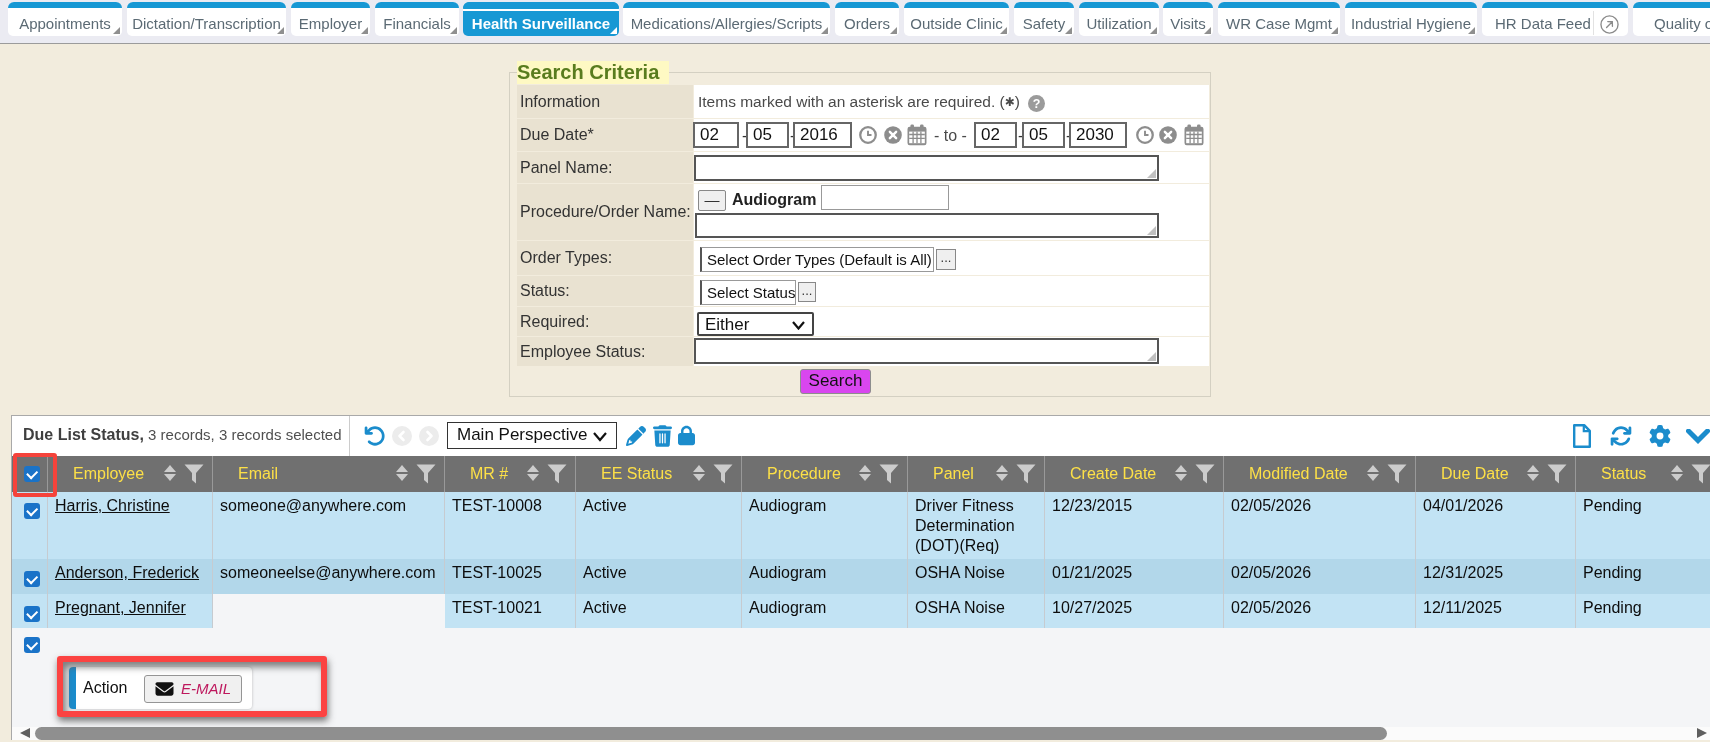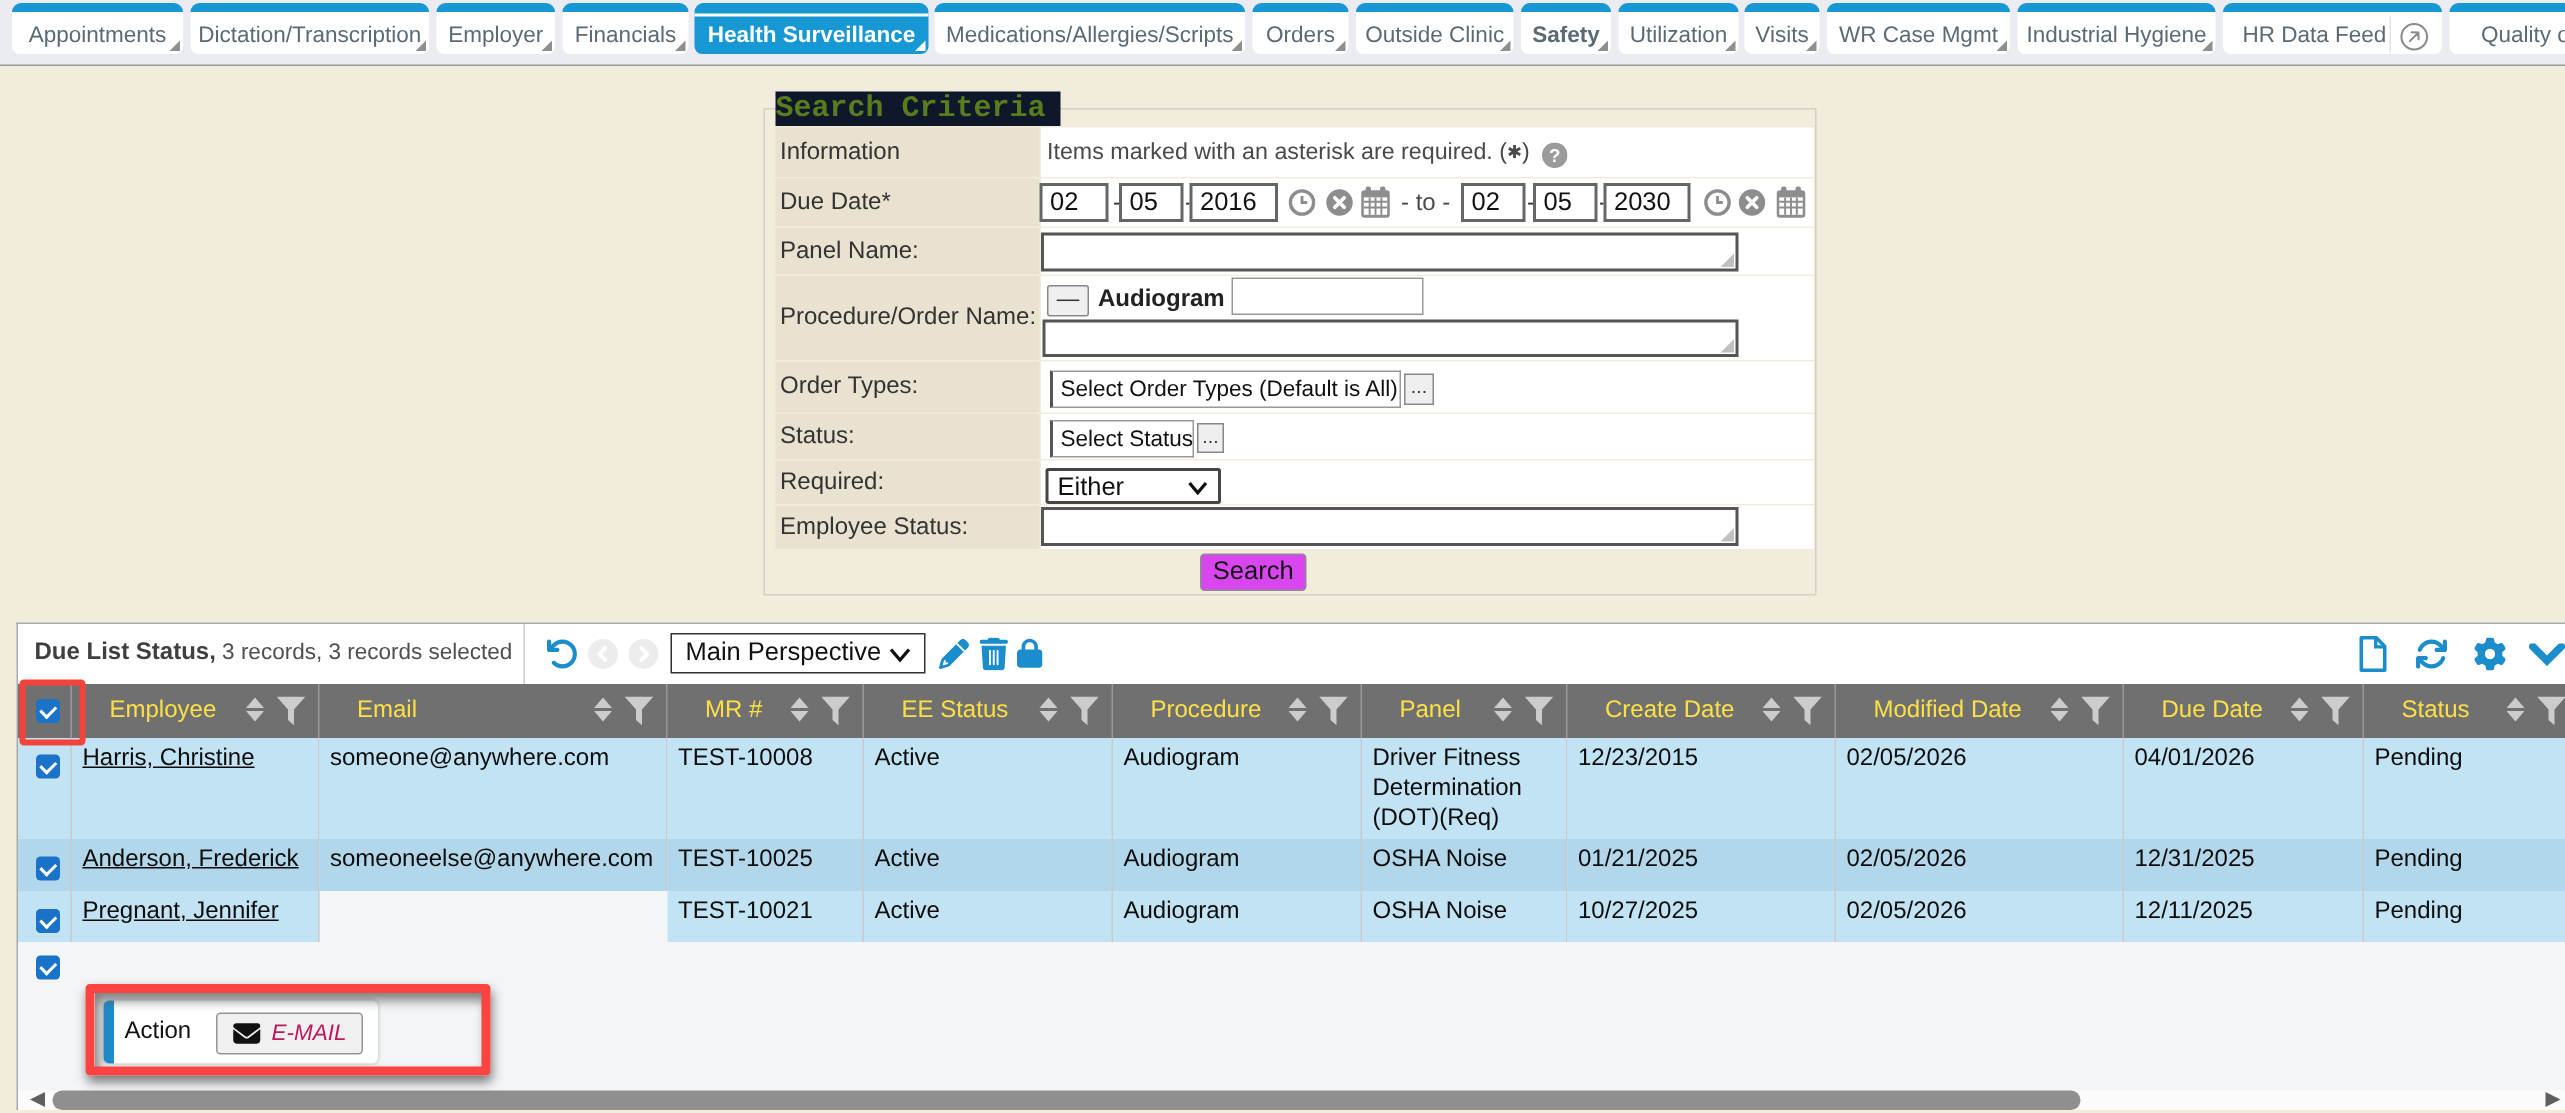--- a/index.html
+++ b/index.html
@@ -11,21 +11,21 @@
 .tab .bar { position:absolute; top:0; left:0; right:0; height:6px; background:#1798d4; border-radius:7px 7px 0 0; }
 .tab .lbl { position:absolute; top:8px; left:0; right:0; bottom:0; display:flex; align-items:center; justify-content:center; font-size:15px; color:#5b6a74; white-space:nowrap; }
 .tab .tri { position:absolute; right:2px; bottom:2px; width:0; height:0; border-left:7.5px solid transparent; border-bottom:7.5px solid #8f8f8f; }
 .tab.active { background:#1798d4; }
 .tab.active .gap { position:absolute; top:7px; left:0; right:0; height:2px; background:#fff; }
 .tab.active .lbl { color:#fff; font-weight:bold; }
 .tab.active .tri { border-bottom-color:#fff; }
 
 #beige { position:absolute; left:0; top:45px; width:1710px; height:370px; background:#f2ecdd; }
 #fs { position:absolute; left:509px; top:27px; width:702px; height:325px; border:1px solid #d4d0c2; }
-#fs-legend { position:absolute; left:517px; top:16px; font-size:20px; font-weight:bold; color:#597c1e; background:#0f172a; padding-right:10px; z-index:3;font-family:Liberation Mono, monospace; }
+#fs-legend { position:absolute; left:517px; top:16px; font-size:20px; font-weight:bold; color:#597c1e; background:#fef9c3; padding-right:10px; z-index:3; }
 .slabel { position:absolute; background:#e9e2d1; font-size:16px; color:#333; padding-left:3px; display:flex; align-items:center; white-space:nowrap; }
 .svalue { position:absolute; }
 .sv-a { background:#ffffff; }
 .sv-b { background:#ffffff; }
 .dinput { position:absolute; border:2px solid #666; background:#fff; font-size:17px; color:#111; padding-left:5px; display:flex; align-items:center; }
 .ta { position:absolute; border:2px solid #555; background:#fff; }
 .ta:after { content:''; position:absolute; right:1px; bottom:1px; width:0; height:0; border-left:9px solid transparent; border-bottom:9px solid #c0c0c0; }
 #searchbtn { position:absolute; left:800px; top:324px; width:71px; height:25px; background:#d946ef; border:1px solid #8d8d8d; border-radius:3px; font-size:17px; color:#111; text-align:center; line-height:22px; }
 
 #grid { position:absolute; left:11px; top:415px; width:1699px; height:325px; background:#f4f5f7; border-left:1px solid #a9a9a9; border-top:1px solid #a9a9a9; border-bottom:1px solid #a9a9a9; }
@@ -85,21 +85,21 @@
 <div class="tab" style="left:835px;width:64px;">
 <div class="bar"></div>
 <div class="lbl">Orders</div>
 <div class="tri"></div>
 </div>
 <div class="tab" style="left:904px;width:105px;">
 <div class="bar"></div>
 <div class="lbl">Outside Clinic</div>
 <div class="tri"></div>
 </div>
-<div class="tab" style="left:1014px;width:60px;font-weight:bold;">
+<div class="tab" style="left:1014px;width:60px;">
 <div class="bar"></div>
 <div class="lbl">Safety</div>
 <div class="tri"></div>
 </div>
 <div class="tab" style="left:1079px;width:80px;">
 <div class="bar"></div>
 <div class="lbl">Utilization</div>
 <div class="tri"></div>
 </div>
 <div class="tab" style="left:1163px;width:50px;">

